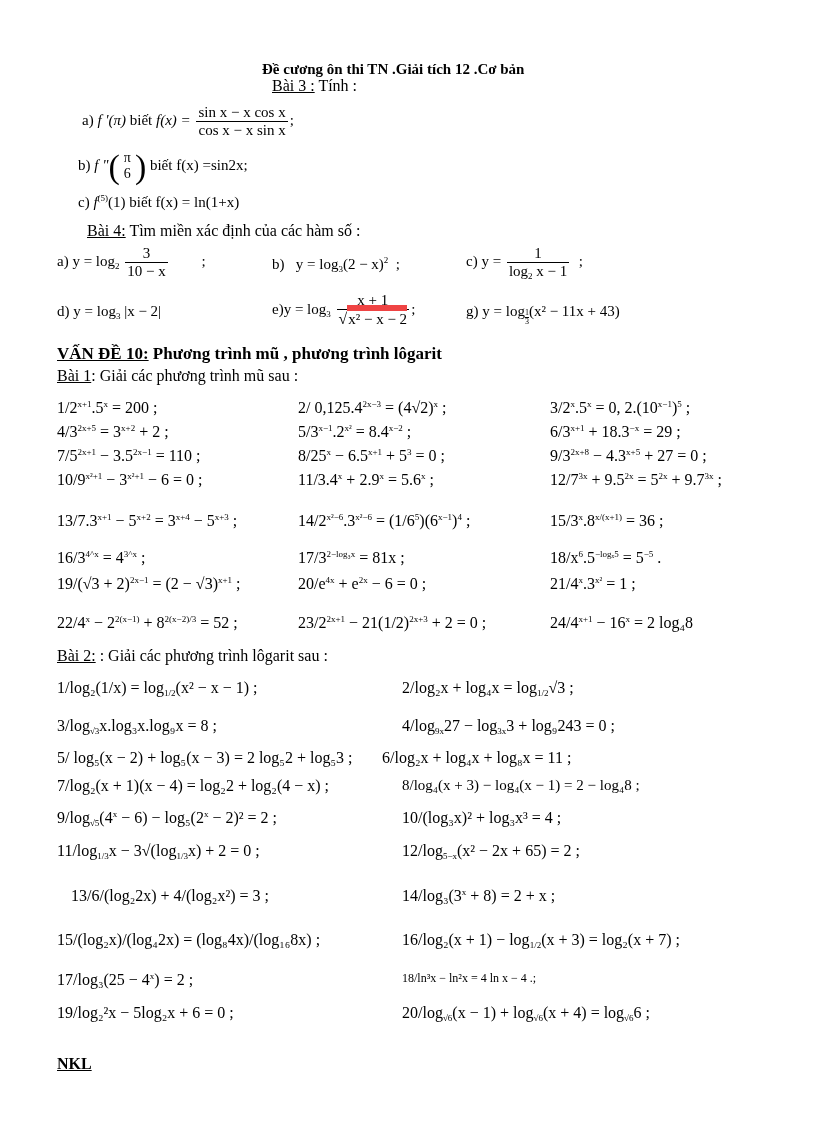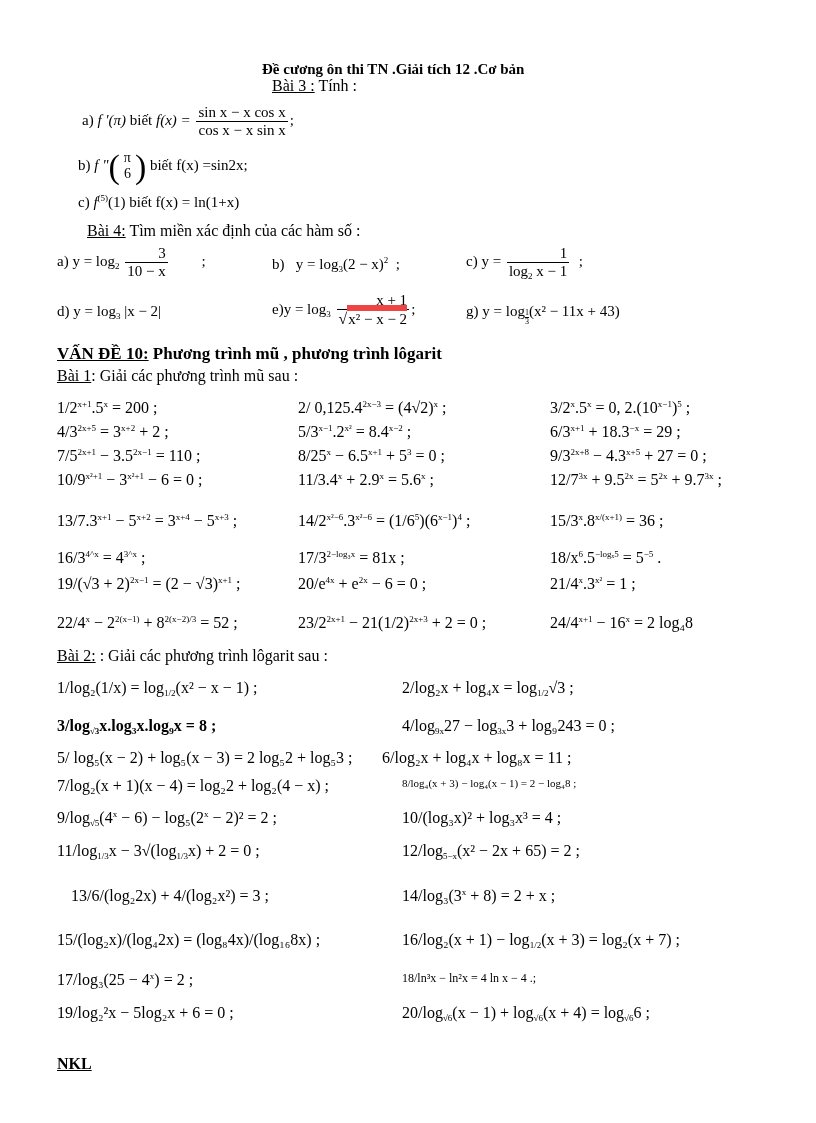--- a/index.html
+++ b/index.html
@@ -7,21 +7,21 @@
        font-family:"Liberation Serif","DejaVu Serif",serif;color:#000;font-size:15px;}
   .abs{position:absolute;white-space:nowrap;line-height:1;}
   .title{font-weight:bold;font-size:15px;}
   .heading{font-size:16px;}
   .u{text-decoration:underline;}
   .b{font-weight:bold;}
   .vd{font-weight:bold;font-size:17px;}
   sup,sub{font-size:9px;line-height:0;}
   sup{vertical-align:6px;}
   sub{vertical-align:-3px;}
-  .frac{display:inline-block;vertical-align:middle;text-align:right;margin:0 2px;}
+  .frac{display:inline-block;vertical-align:middle;text-align:center;margin:0 2px;}
   .frac>span{display:block;padding:0 2px;line-height:1.15;}
   .frac>span.num{border-bottom:1px solid #000;}
   .sqrt{border-top:6px solid #ef4444;padding-left:1px;}
   .sqrt-sign{font-size:1.05em;}
   .big-paren{font-size:34px;vertical-align:middle;line-height:0.8;font-weight:100;}
   .sub-frac{display:inline-block;vertical-align:-8px;font-size:8px;text-align:center;line-height:1;}
   .sub-frac>span{display:block;}
   .sub-frac>span.num{border-bottom:1px solid #000;}
   i{font-style:italic;}
 </style>
@@ -135,26 +135,26 @@
     <div class="abs" style="left: 550px; top: 615px; font-size: 16px;">24/4<sup>x+1</sup> − 16<sup>x</sup> = 2 log₄8</div>
   </div>
 
 <div class="abs heading" style="left:57px;top:648px;">
   <span class="u">Bài 2:</span> <span>: Giải các phương trình lôgarit sau :</span>
 </div>
 
 <div id="bai2-grid">
     <div class="abs" style="left: 57px; top: 680px; font-size: 16px;">1/log₂(1/x) = log<sub>1/2</sub>(x² − x − 1) ;</div>
     <div class="abs" style="left: 402px; top: 680px; font-size: 16px;">2/log₂x + log₄x = log<sub>1/2</sub>√3 ;</div>
-    <div class="abs" style="left: 57px; top: 718px; font-size: 16px; font-weight: bold;">3/log<sub>√3</sub>x.log₃x.log₉x = 8 ;</div>
+    <div class="abs" style="left: 57px; top: 718px; font-size: 16px;">3/log<sub>√3</sub>x.log₃x.log₉x = 8 ;</div>
     <div class="abs" style="left: 402px; top: 718px; font-size: 16px;">4/log<sub>9x</sub>27 − log<sub>3x</sub>3 + log₉243 = 0 ;</div>
     <div class="abs" style="left: 57px; top: 750px; font-size: 16px;">5/ log₅(x − 2) + log₅(x − 3) = 2 log₅2 + log₅3 ;</div>
     <div class="abs" style="left: 382px; top: 750px; font-size: 16px;">6/log₂x + log₄x + log₈x = 11 ;</div>
     <div class="abs" style="left: 57px; top: 778px; font-size: 16px;">7/log₂(x + 1)(x − 4) = log₂2 + log₂(4 − x) ;</div>
-    <div class="abs" style="left: 402px; top: 778px; font-size: 11px;">8/log₄(x + 3) − log₄(x − 1) = 2 − log₄8 ;</div>
+    <div class="abs" style="left: 402px; top: 778px; font-size: 15px;">8/log₄(x + 3) − log₄(x − 1) = 2 − log₄8 ;</div>
     <div class="abs" style="left: 57px; top: 810px; font-size: 16px;">9/log<sub>√5</sub>(4<sup>x</sup> − 6) − log₅(2<sup>x</sup> − 2)² = 2 ;</div>
     <div class="abs" style="left: 402px; top: 810px; font-size: 16px;">10/(log₃x)² + log₃x³ = 4 ;</div>
     <div class="abs" style="left: 57px; top: 843px; font-size: 16px;">11/log<sub>1/3</sub>x − 3√(log<sub>1/3</sub>x) + 2 = 0 ;</div>
     <div class="abs" style="left: 402px; top: 843px; font-size: 16px;">12/log<sub>5−x</sub>(x² − 2x + 65) = 2 ;</div>
     <div class="abs" style="left: 71px; top: 888px; font-size: 16px;">13/6/(log₂2x) + 4/(log₂x²) = 3 ;</div>
     <div class="abs" style="left: 402px; top: 888px; font-size: 16px;">14/log₃(3<sup>x</sup> + 8) = 2 + x ;</div>
     <div class="abs" style="left: 57px; top: 932px; font-size: 16px;">15/(log₂x)/(log₄2x) = (log₈4x)/(log₁₆8x) ;</div>
     <div class="abs" style="left: 402px; top: 932px; font-size: 16px;">16/log₂(x + 1) − log<sub>1/2</sub>(x + 3) = log₂(x + 7) ;</div>
     <div class="abs" style="left: 57px; top: 972px; font-size: 16px;">17/log₃(25 − 4<sup>x</sup>) = 2 ;</div>
     <div class="abs" style="left: 402px; top: 972px; font-size: 12px;">18/ln³x − ln²x = 4 ln x − 4 .;</div>

